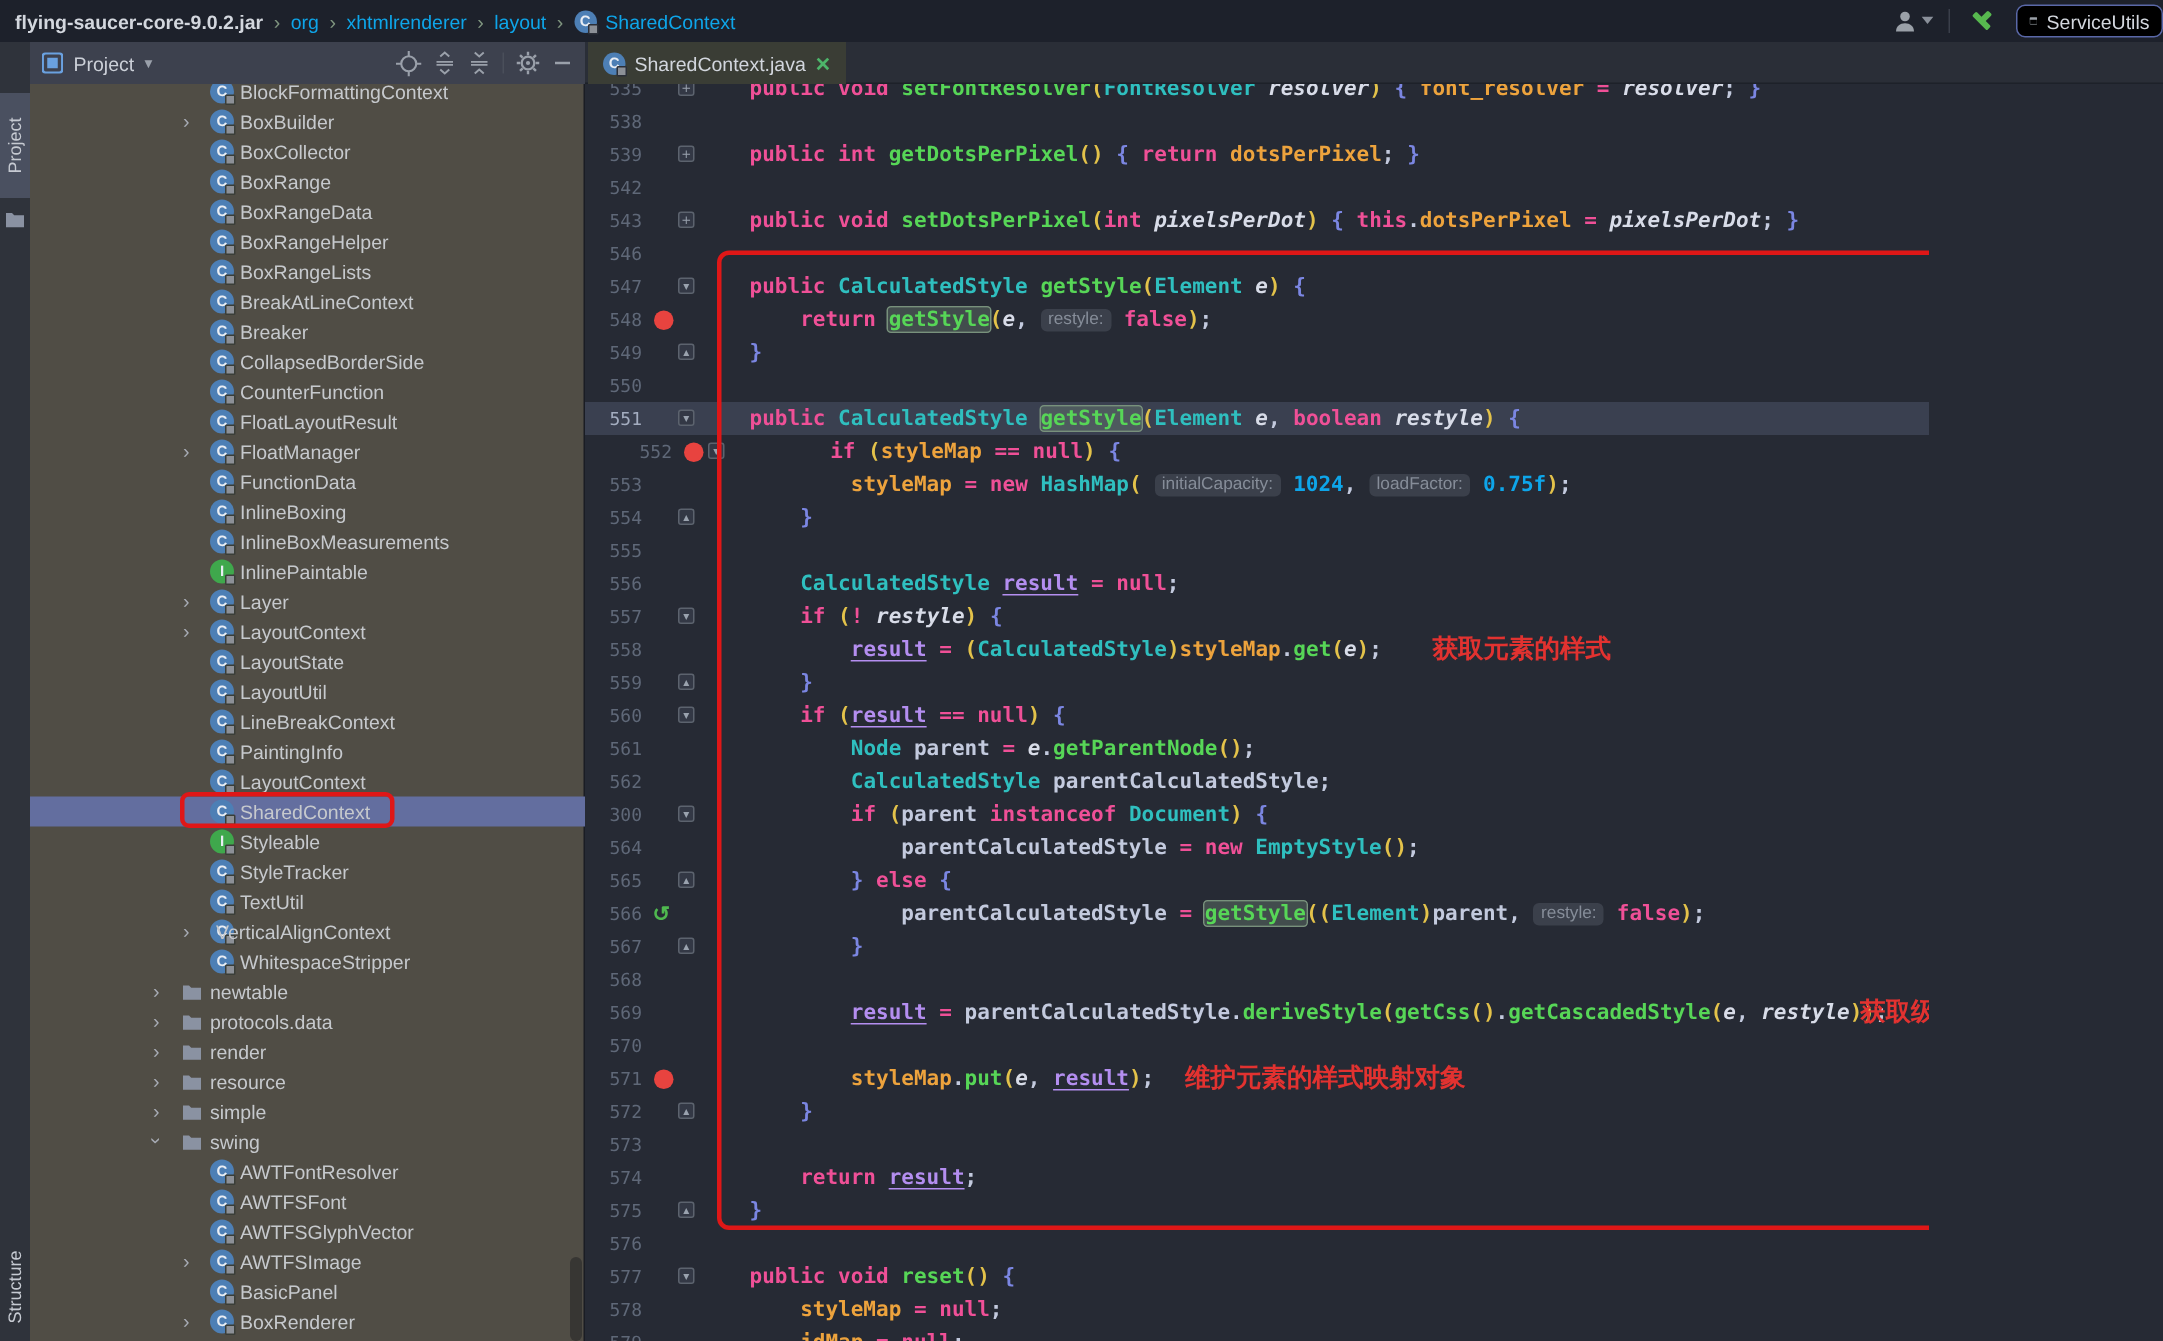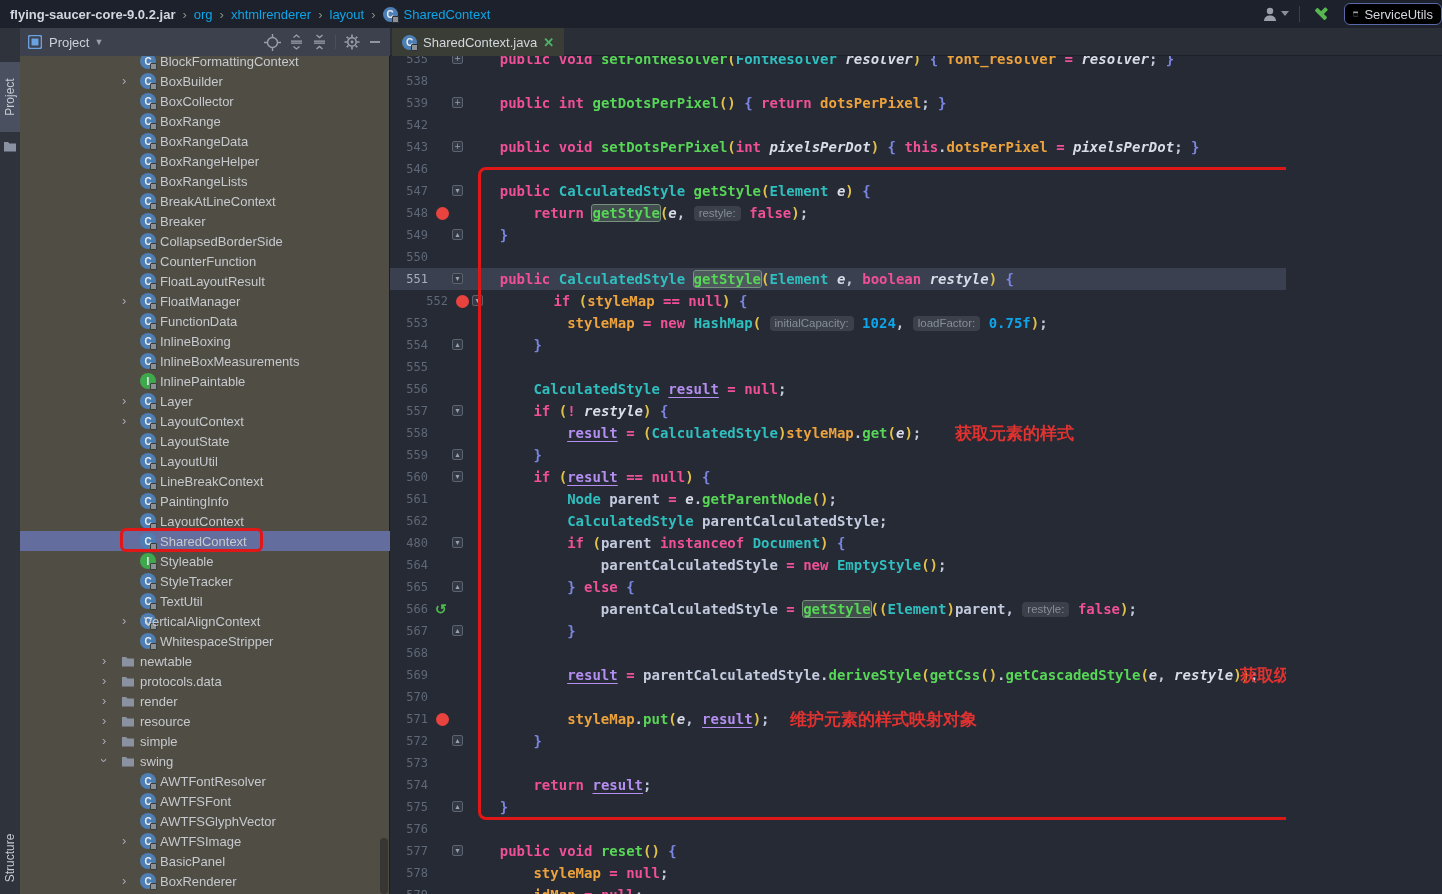--- a/index.html
+++ b/index.html
@@ -518,21 +518,21 @@
         </div>
         <div class="crow" style="top: 432px;">
           <span class="lnum">561</span>
           <span class="code"><span class="tk-s">            </span><span class="tk-t">Node</span><span class="tk-s"> parent </span><span class="tk-o">=</span><span class="tk-s"> </span><span class="tk-p">e</span><span class="tk-s">.</span><span class="tk-m">getParentNode</span><span class="tk-y">()</span><span class="tk-s">;</span></span>
         </div>
         <div class="crow" style="top: 454px;">
           <span class="lnum">562</span>
           <span class="code"><span class="tk-s">            </span><span class="tk-t">CalculatedStyle</span><span class="tk-s"> parentCalculatedStyle;</span></span>
         </div>
         <div class="crow" style="top: 476px;">
-          <span class="lnum">480</span>
+          <span class="lnum">300</span>
           <span class="gut-fold">▾</span>
           <span class="code"><span class="tk-s">            </span><span class="tk-k">if </span><span class="tk-y">(</span><span class="tk-s">parent </span><span class="tk-k">instanceof </span><span class="tk-t">Document</span><span class="tk-y">)</span><span class="tk-s"> </span><span class="tk-b">{</span></span>
         </div>
         <div class="crow" style="top: 498px;">
           <span class="lnum">564</span>
           <span class="code"><span class="tk-s">                </span><span class="tk-s">parentCalculatedStyle </span><span class="tk-o">=</span><span class="tk-s"> </span><span class="tk-k">new </span><span class="tk-t">EmptyStyle</span><span class="tk-y">()</span><span class="tk-s">;</span></span>
         </div>
         <div class="crow" style="top: 520px;">
           <span class="lnum">565</span>
           <span class="gut-fold">▴</span>

